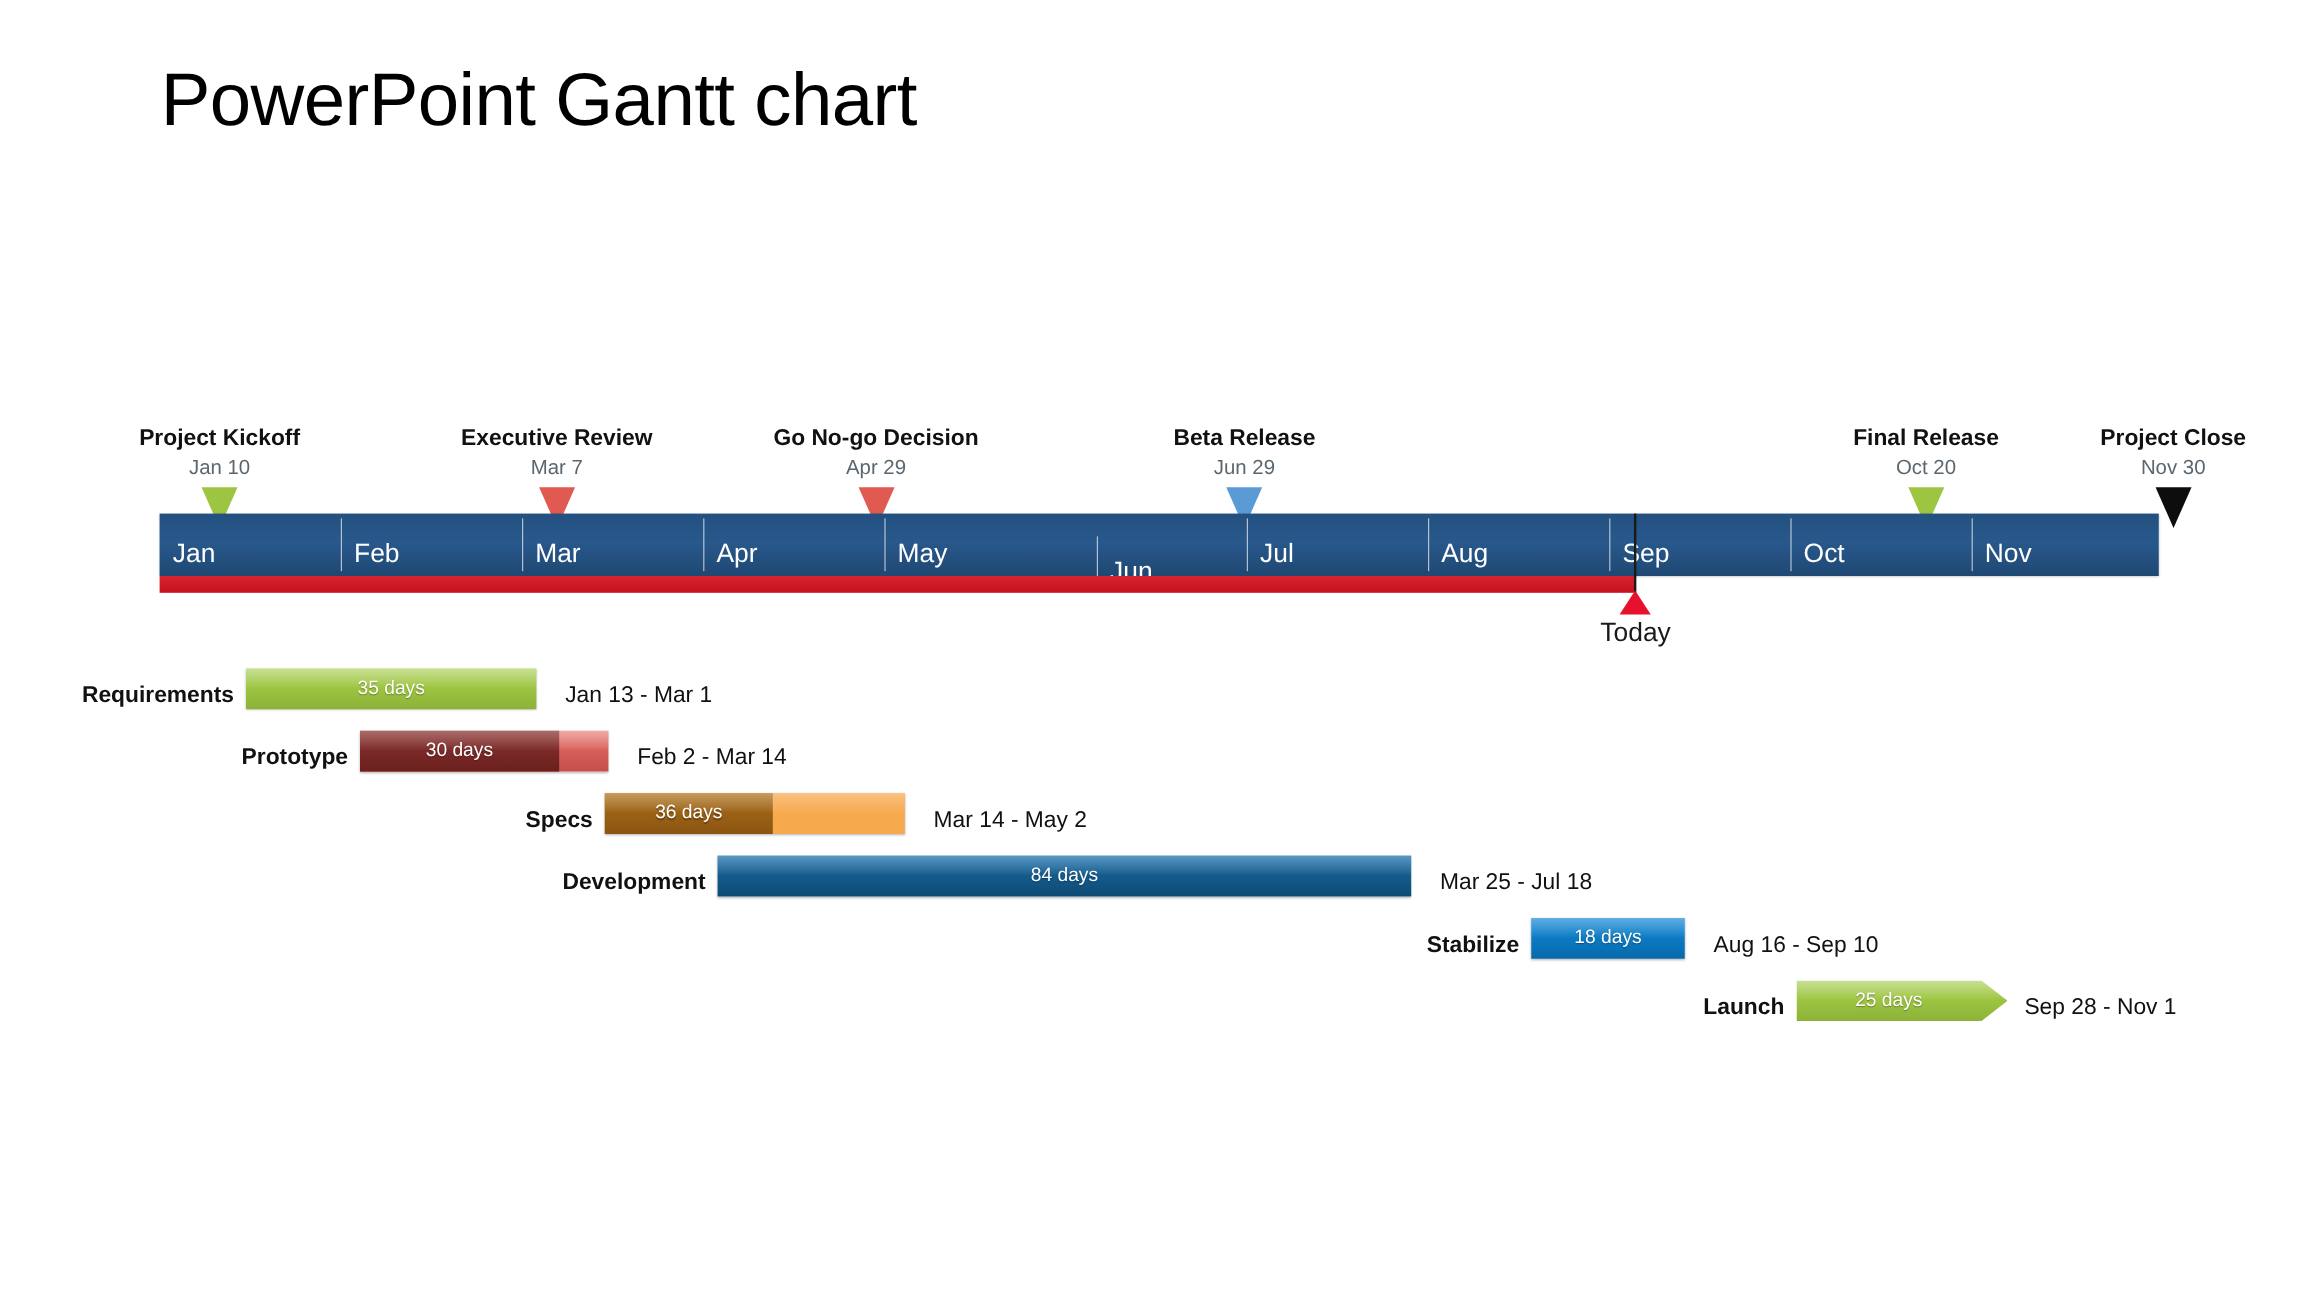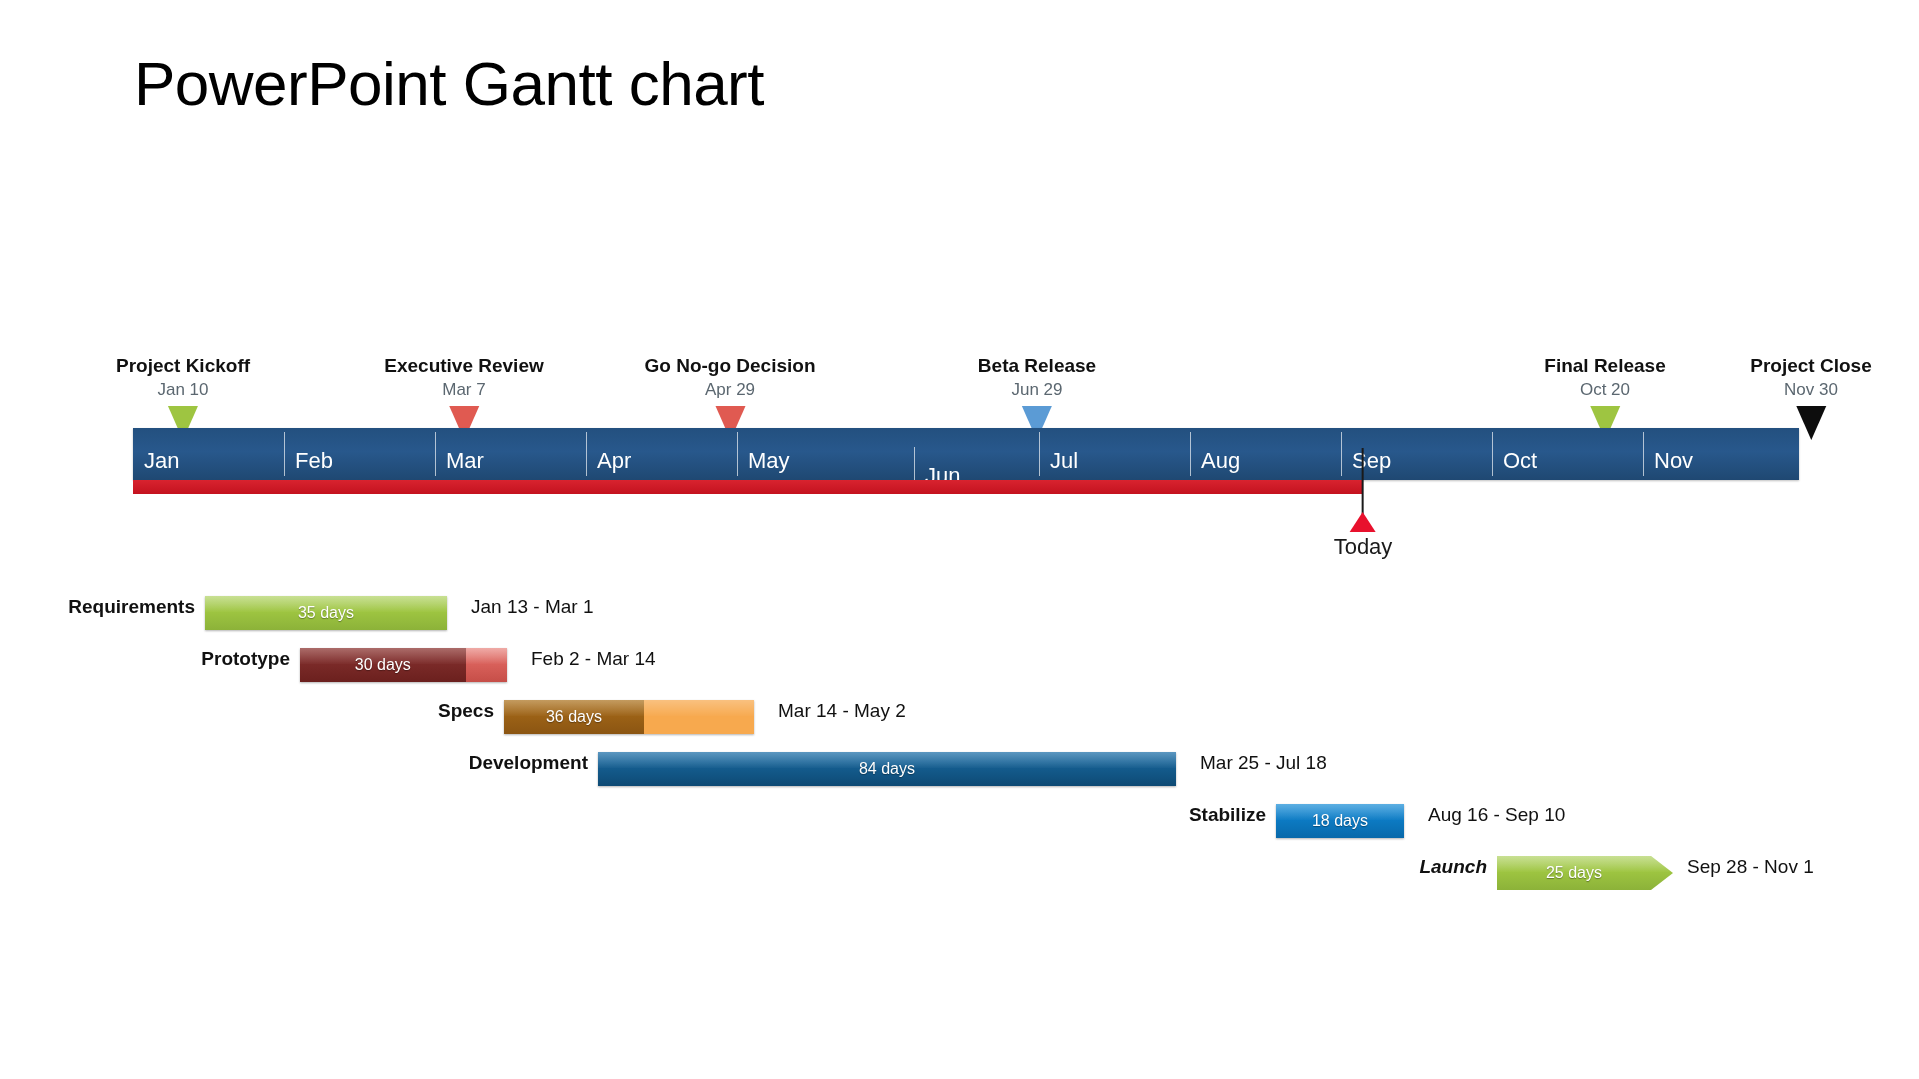--- a/index.html
+++ b/index.html
@@ -91,21 +91,21 @@
     position: absolute;
     left: 133px;
     top: 480px;
     height: 14px;
     background: linear-gradient(to bottom, #d8232f 0%, #c4121f 100%);
   }
 
   
   #today-wrap {
     position: absolute;
-    top: 448px;
+    top: 428px;
     transform: translateX(-50%);
     text-align: left;
   }
   #today-line {
     width: 2px;
     height: 66px;
     background: #1a1a1a;
     margin: 0 auto;
   }
   #today-triangle {
@@ -121,23 +121,22 @@
     margin-top: 3px;
     line-height: 24px;
     white-space: nowrap;
   }
 
   
   .task-row {
     position: absolute;
     height: 34px;
     display: flex;
-    align-items: flex-start;
+    align-items: flex-end;
     white-space: nowrap;
-    margin-top: 39px;
   }
   .task-label {
     font-size: 19px;
     font-weight: bold;
     color: #111111;
     text-align: right;
     padding-right: 10px;
   }
   .task-bar {
     position: relative;
@@ -313,19 +312,19 @@
 <div class="task-row" style="left:0px; top:765px;">
   <div class="task-label" style="width:1266px;">Stabilize</div>
   <div class="task-bar" style="width:128px; background:linear-gradient(to bottom,#1f90d8 0%,#0c7bc4 45%,#0869aa 100%);">
     <div class="glossy"></div>
     <div class="daystext">18 days</div>
   </div>
   <div class="task-dates">Aug 16 - Sep 10</div>
 </div>
 
 <div class="task-row" style="left:0px; top:817px;">
-  <div class="task-label" style="width:1487px;font-style:italic;">Launch</div>
+  <div class="task-label" style="width:1487px;">Launch</div>
   <div class="task-bar arrow-bar" style="width:176px; background:linear-gradient(to bottom,#b3d46a 0%,#9ec541 45%,#8cb239 100%); box-shadow:none;">
     <div class="glossy"></div>
     <div class="daystext" style="right:22px;">25 days</div>
   </div>
   <div class="task-dates" style="padding-left:14px;">Sep 28 - Nov 1</div>
 </div>
 
 </body></html>

